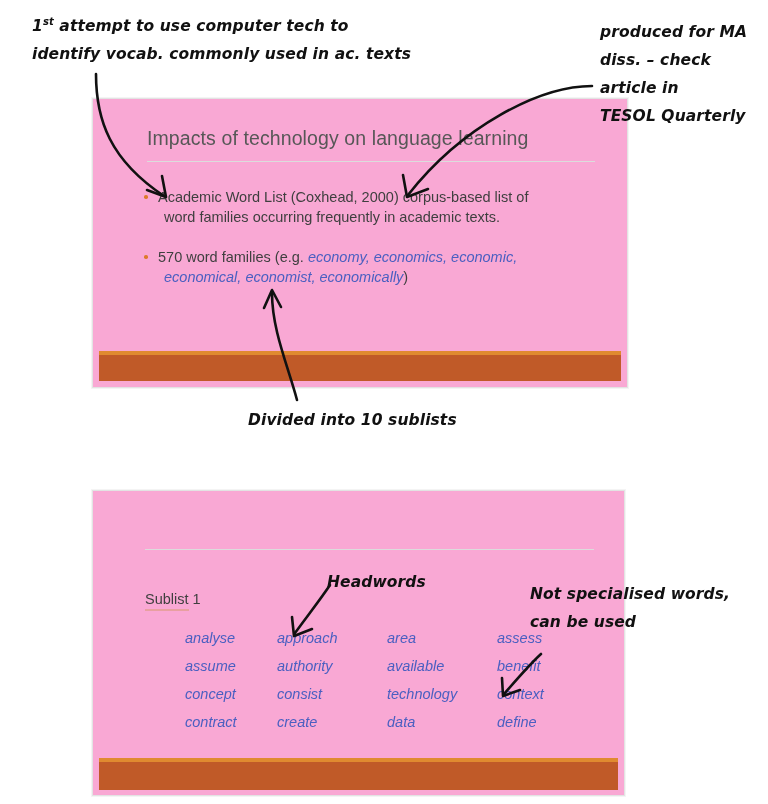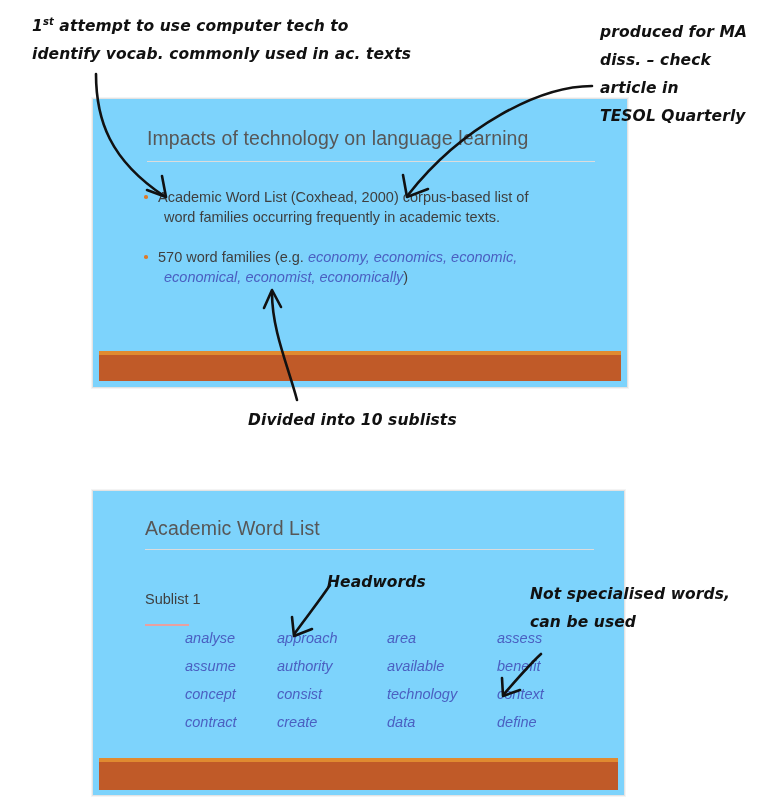--- a/index.html
+++ b/index.html
@@ -18,21 +18,21 @@
   .stage {
     position: absolute;
     left: 0; top: 0;
     width: 768px;
     height: 804px;
   }
 
   
   .slide {
     position: absolute;
-    background: #7dd3fc;
+    background: #f9a8d4;
     border: 1px solid #e3e3e3;
     box-shadow: 0 0 0 1px #f4f4f4;
     box-sizing: border-box;
   }
   #slide-one {
     left: 92px;
     top: 98px;
     width: 536px;
     height: 290px;
   }
@@ -97,21 +97,21 @@
   
   .sublist-label {
     position: absolute;
     left: 52px;
     top: 100px;
     font-size: 14.5px;
     color: #3f3f3f;
   }
   .misspelled {
     border-bottom: 2px solid #e8a0a0;
-    padding-bottom: 17px;
+    padding-bottom: 2px;
   }
 
   .word-grid {
     position: absolute;
     left: 52px;
     top: 138px;
     width: 420px;
     display: grid;
     grid-template-columns: 92px 110px 110px 100px;
     row-gap: 9px;
@@ -191,21 +191,20 @@
         <span class="bullet-line"><span>570 word families (e.g. </span><span class="em-blue">economy, economics, economic,</span></span>
         <span class="bullet-line indent"><span class="em-blue">economical, economist, economically</span><span>)</span></span>
       </div>
 
     </div>
 
     <div class="footer-bar"></div>
   </div>
 
   <div class="slide" id="slide-two">
-    <div class="slide-title">Academic Word List</div>
     <div class="title-rule"></div>
 
     <div class="sublist-label"><span class="misspelled">Sublist</span><span> 1</span></div>
 
     <div class="word-grid">
       <div class="word-cell">analyse</div>
       <div class="word-cell">approach</div>
       <div class="word-cell">area</div>
       <div class="word-cell">assess</div>
       <div class="word-cell">assume</div>

